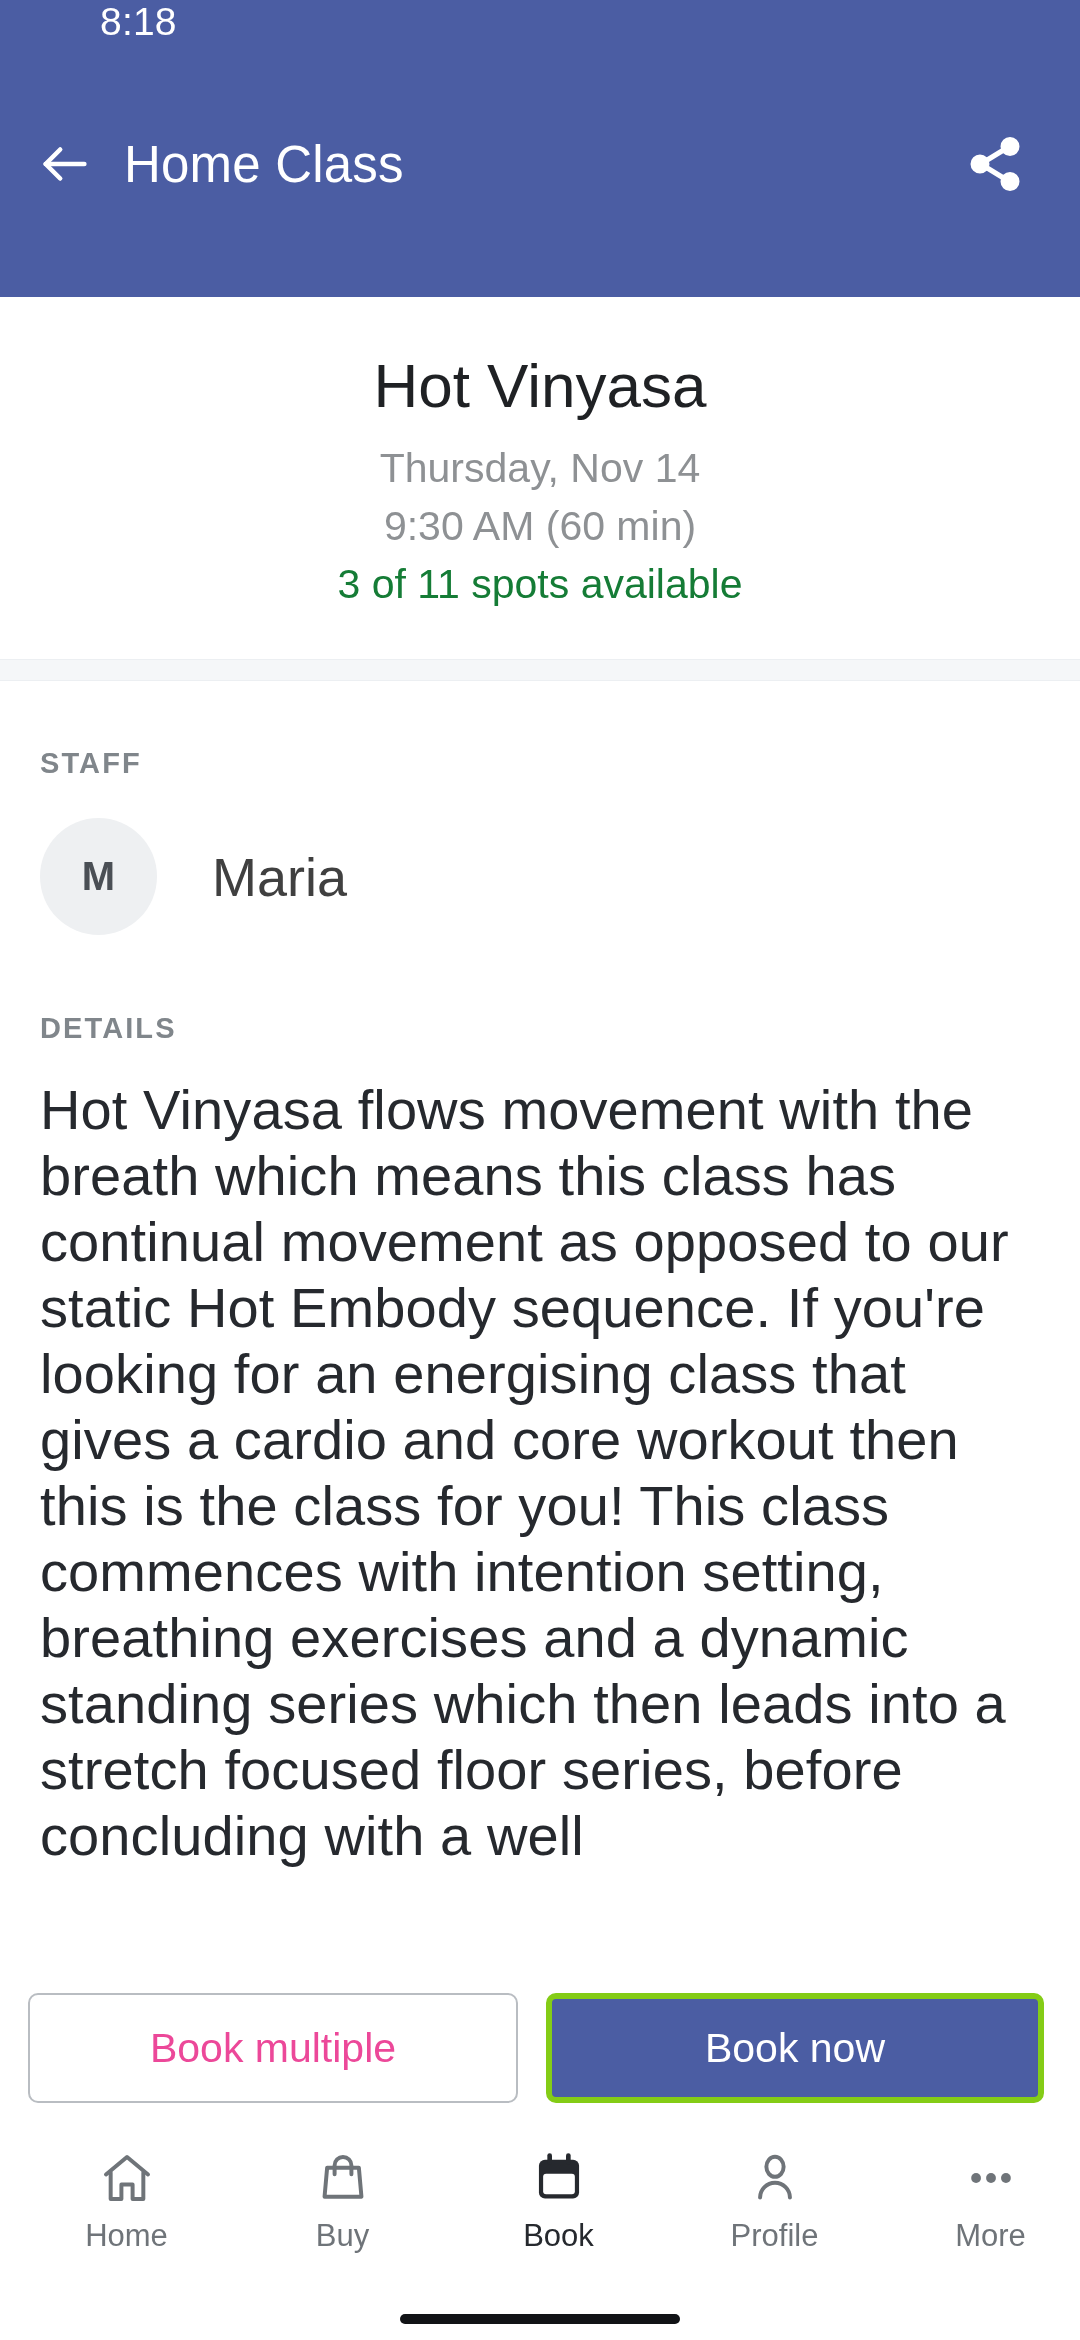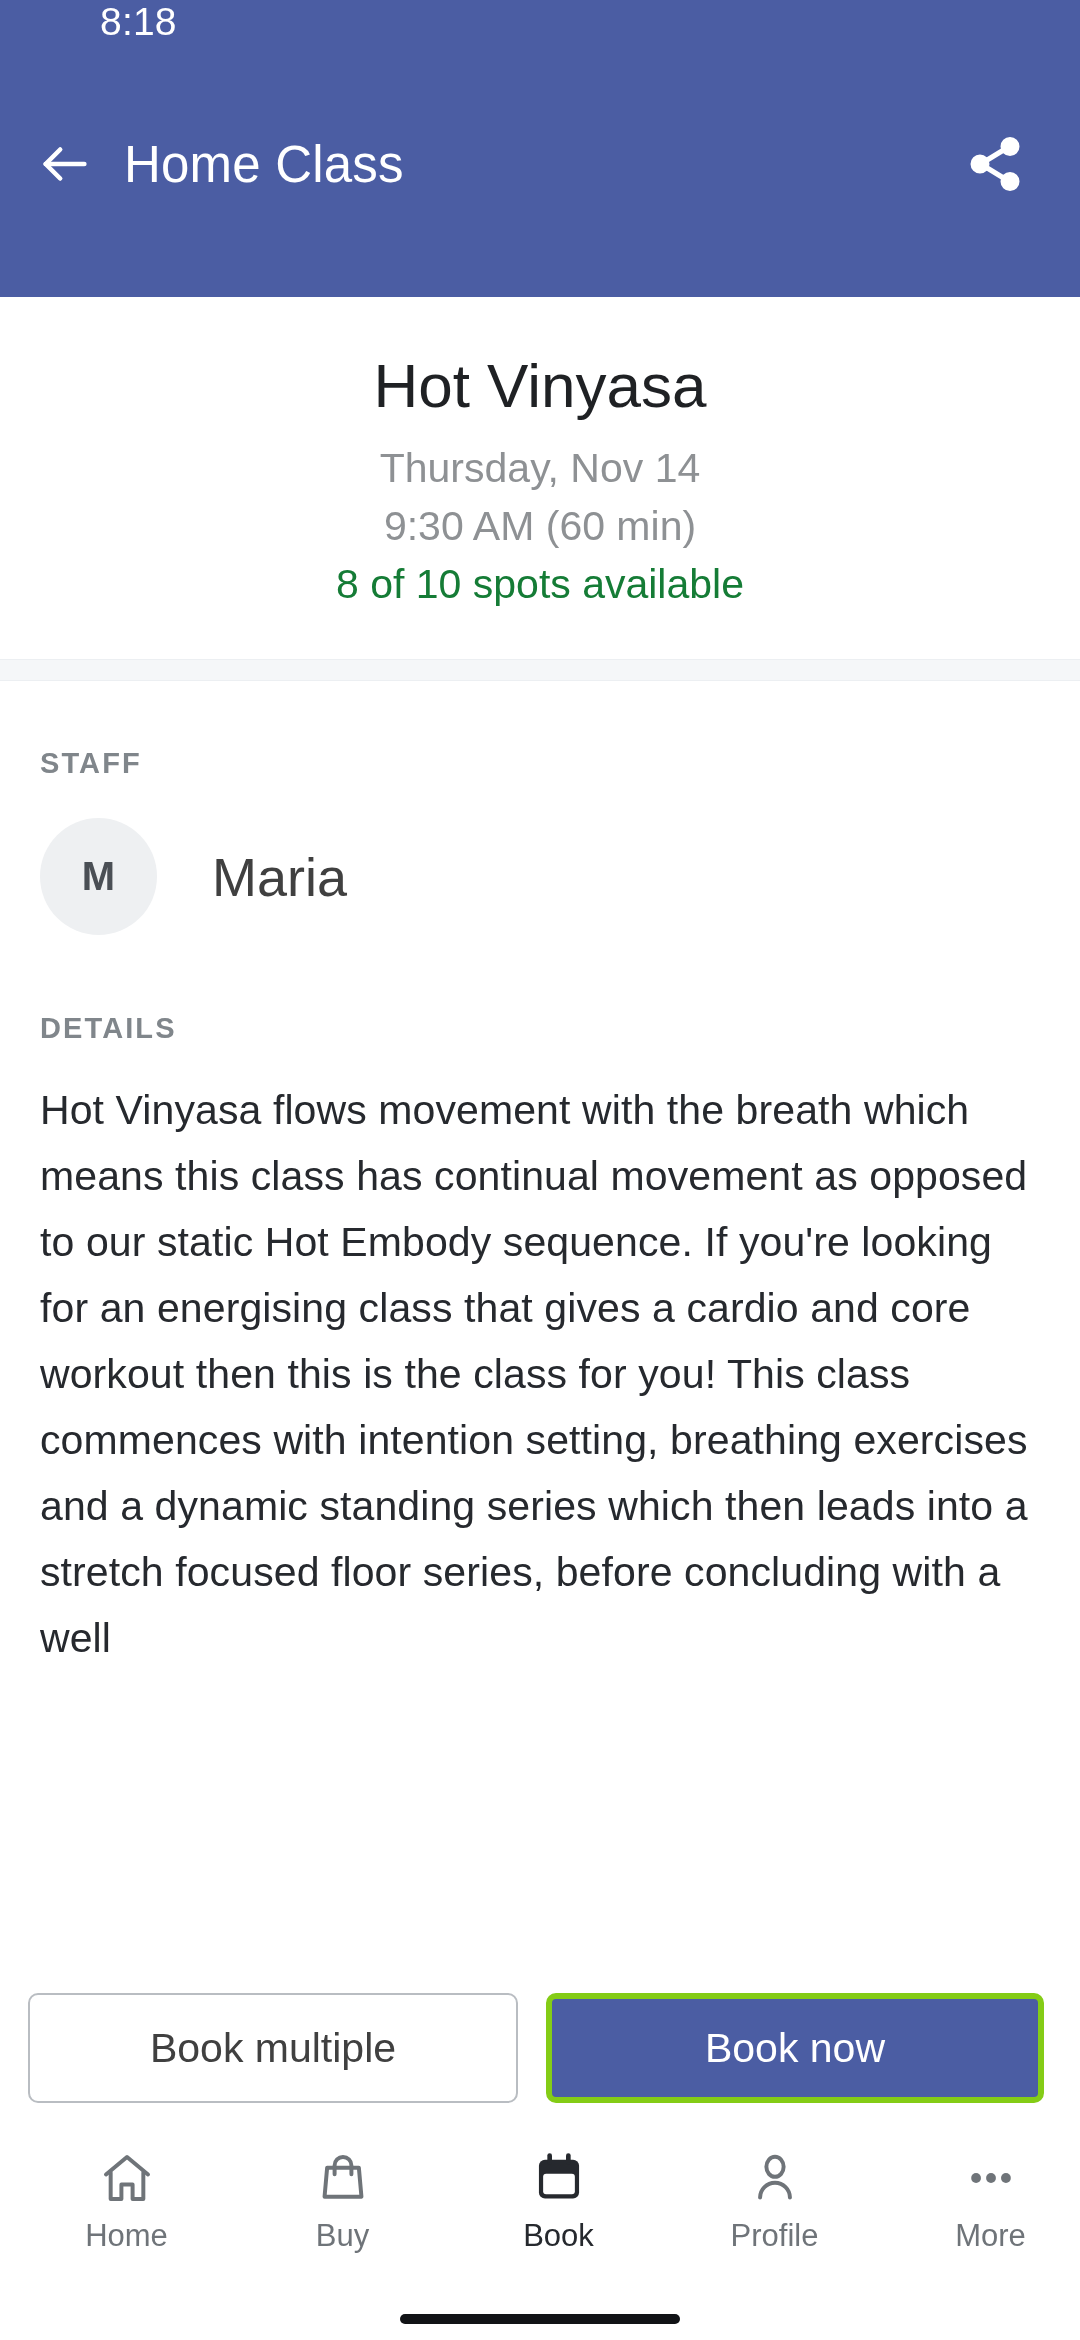--- a/index.html
+++ b/index.html
@@ -129,21 +129,21 @@
     font-weight:bold;
   }
   .staff-name {
     font-size:54px;
     color:#404040;
     margin-left:55px;
   }
   .details-label { padding-top:77px; }
   .details-body {
     padding:32px 40px 0 40px;
-    font-size:41px;
+    font-size:56px;
     line-height:66px;
     color:#26292e;
     letter-spacing:0.1px;
   }
 
   
   .actions {
     position:absolute;
     left:0; right:0;
     bottom:0;
@@ -161,21 +161,21 @@
     display:flex;
     align-items:center;
     justify-content:center;
     cursor:pointer;
     white-space:nowrap;
   }
   .btn-secondary {
     flex:0 0 490px;
     background:#ffffff;
     border:2px solid #b9bdc2;
-    color:#404040;
+    color:#ec4899;
   }
   .btn-primary {
     flex:1 1 auto;
     background:#4b5da3;
     border:6px solid #84cc16;
     color:#ffffff;
   }
 
   
   .bottomnav {
@@ -245,21 +245,21 @@
           <line x1="8.4" y1="13.3" x2="15.6" y2="17.7"></line>
         </svg>
       </span>
     </div>
   </div>
 
   <div class="summary">
     <div class="class-title">Hot Vinyasa</div>
     <div class="class-date">Thursday, Nov 14</div>
     <div class="class-time">9:30 AM (60 min)</div>
-    <div class="class-spots">8 of 10 spots available</div>
+    <div class="class-spots">3 of 11 spots available</div>
   </div>
 
   <div class="section-divider"></div>
 
   <div class="body-wrap">
 
     <div class="section-label staff-label">STAFF</div>
 
     <div class="staff-row">
       <span class="avatar">

